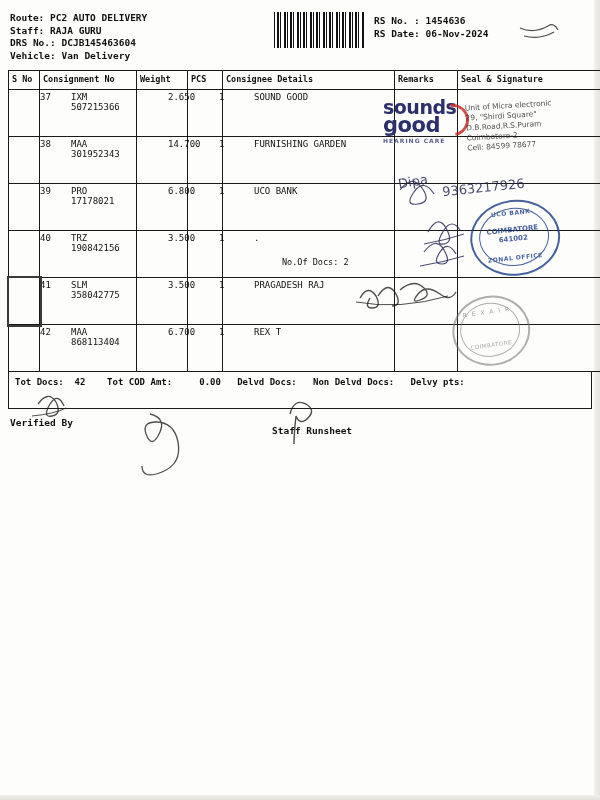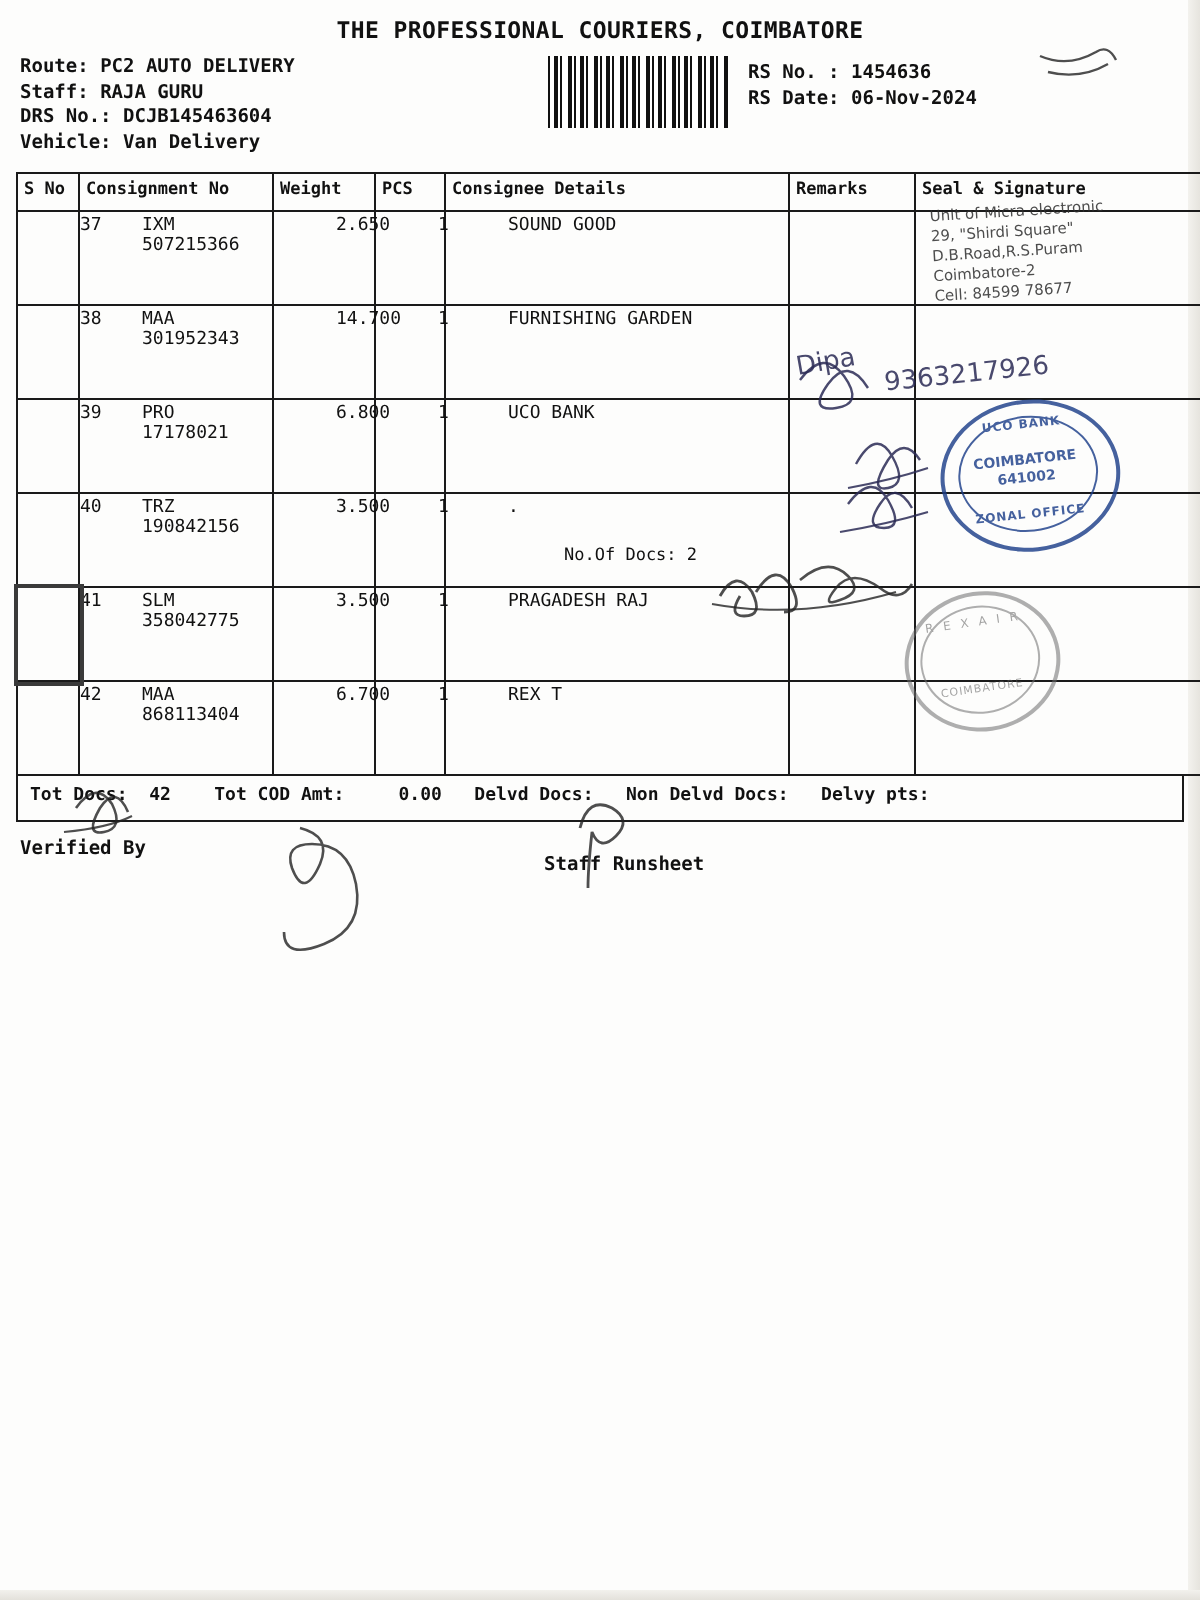--- a/index.html
+++ b/index.html
@@ -143,21 +143,21 @@
     margin-left: 28px;
     font-size: 8.5px;
   }
 
   
   .totals {
     width: 584px;
     border: 1px solid #1a1a1a;
     border-top: none;
     font-size: 9px;
-    padding: 4px 4px 4px 6px;
+    padding: 4px 4px 18px 6px;
     box-sizing: border-box;
     line-height: 13.5px;
     font-weight: bold;
   }
   .totals .line { white-space: pre; }
 
   .sign-area {
     position: relative;
     height: 120px;
     margin-top: 8px;
@@ -298,21 +298,20 @@
 </style>
 </head>
 <body>
 
 <div class="page">
   <div class="paper-edge-right"></div>
   <div class="paper-edge-bottom"></div>
 
   <div class="doc">
 
-    <div class="title">THE PROFESSIONAL COURIERS, COIMBATORE</div>
 
     <div class="meta">
       <div class="meta-left">
         <div><span>Route:</span> <span>PC2 AUTO DELIVERY</span></div>
         <div><span>Staff:</span> <span>RAJA GURU</span></div>
         <div><span>DRS No.:</span> <span>DCJB145463604</span></div>
         <div><span>Vehicle:</span> <span>Van Delivery</span></div>
       </div>
 
       <div class="meta-barcode">
@@ -401,20 +400,26 @@
     <div class="totals">
       <div class="line">Tot Docs:  42    Tot COD Amt:     0.00   Delvd Docs:   Non Delvd Docs:   Delvy pts:</div>
     </div>
 
     <div class="sign-area">
       <div class="verified-by">Verified By</div>
       <div class="staff-sign">Staff Runsheet</div>
     </div>
   </div>
 
+  <div class="sounds-logo overlay">
+    <div class="sounds-swoosh"></div>
+    <div class="w1">sounds</div>
+    <div class="w2">good</div>
+    <div class="w3">HEARING CARE</div>
+  </div>
 
   <div class="addr-stamp overlay">
     <div>Unit of Micra electronic</div>
     <div>29, "Shirdi Square"</div>
     <div>D.B.Road,R.S.Puram</div>
     <div>Coimbatore-2</div>
     <div>Cell: 84599 78677</div>
   </div>
 
   <div class="uco-stamp overlay">

